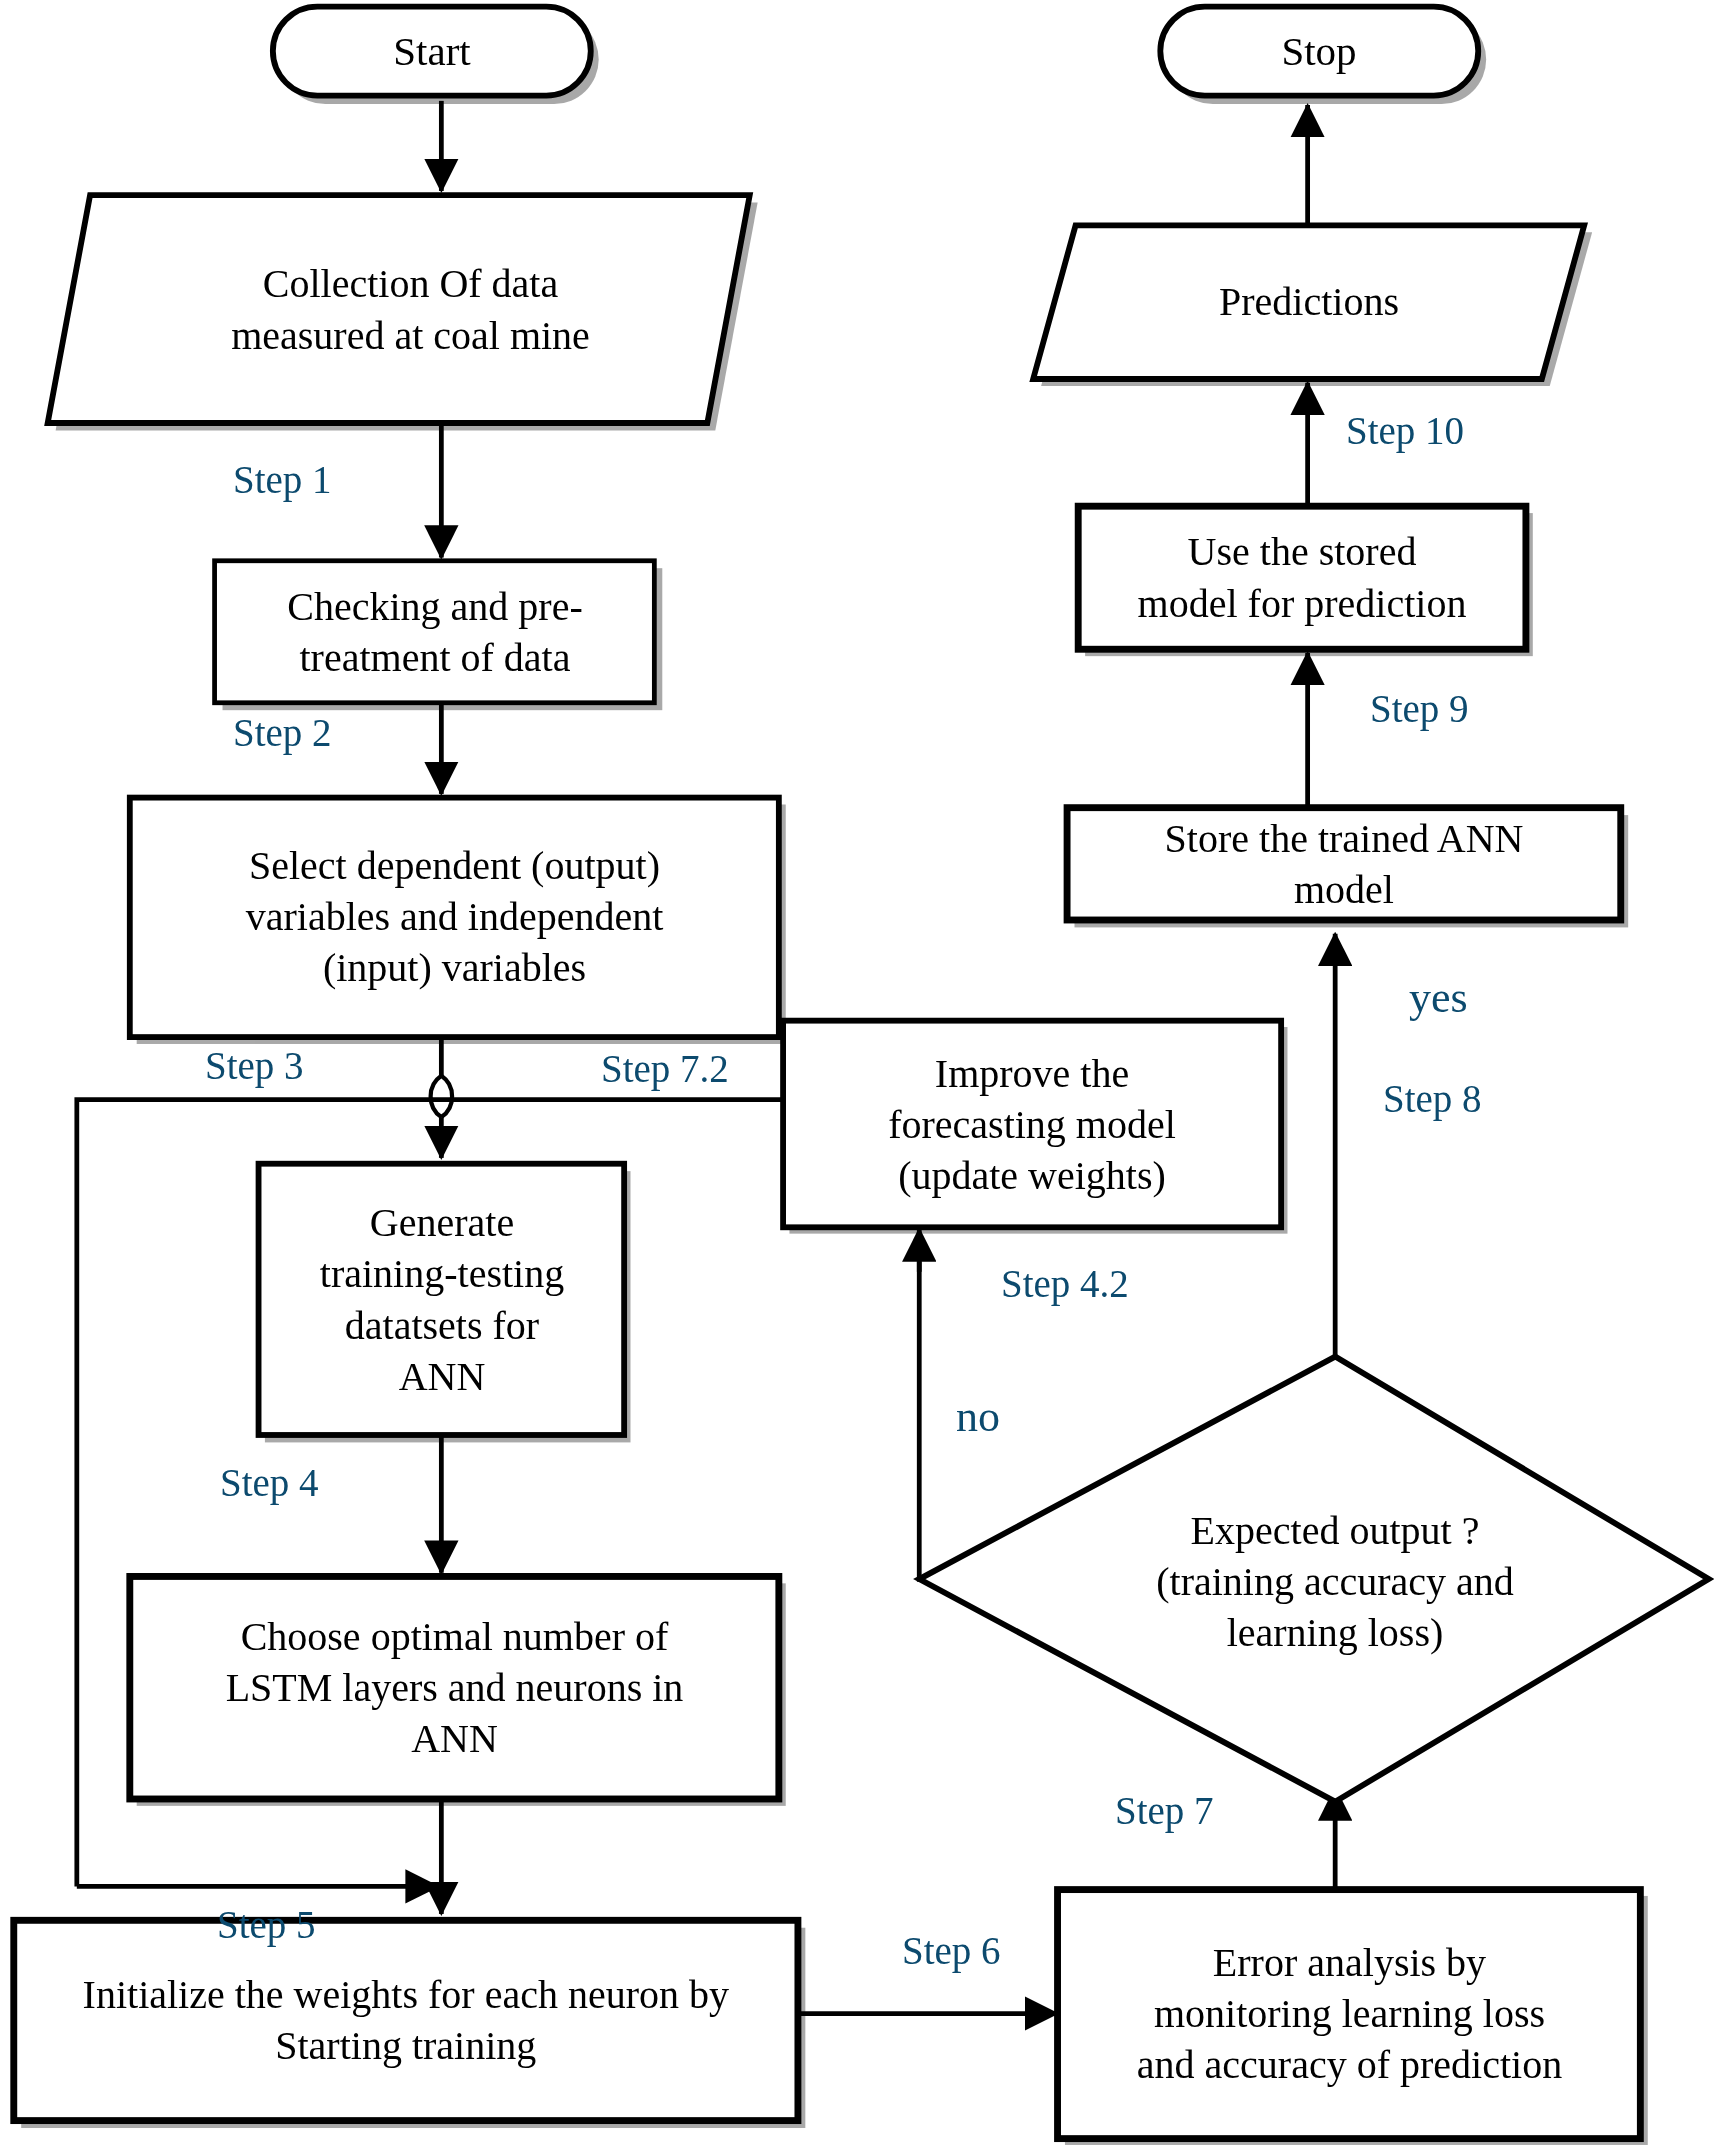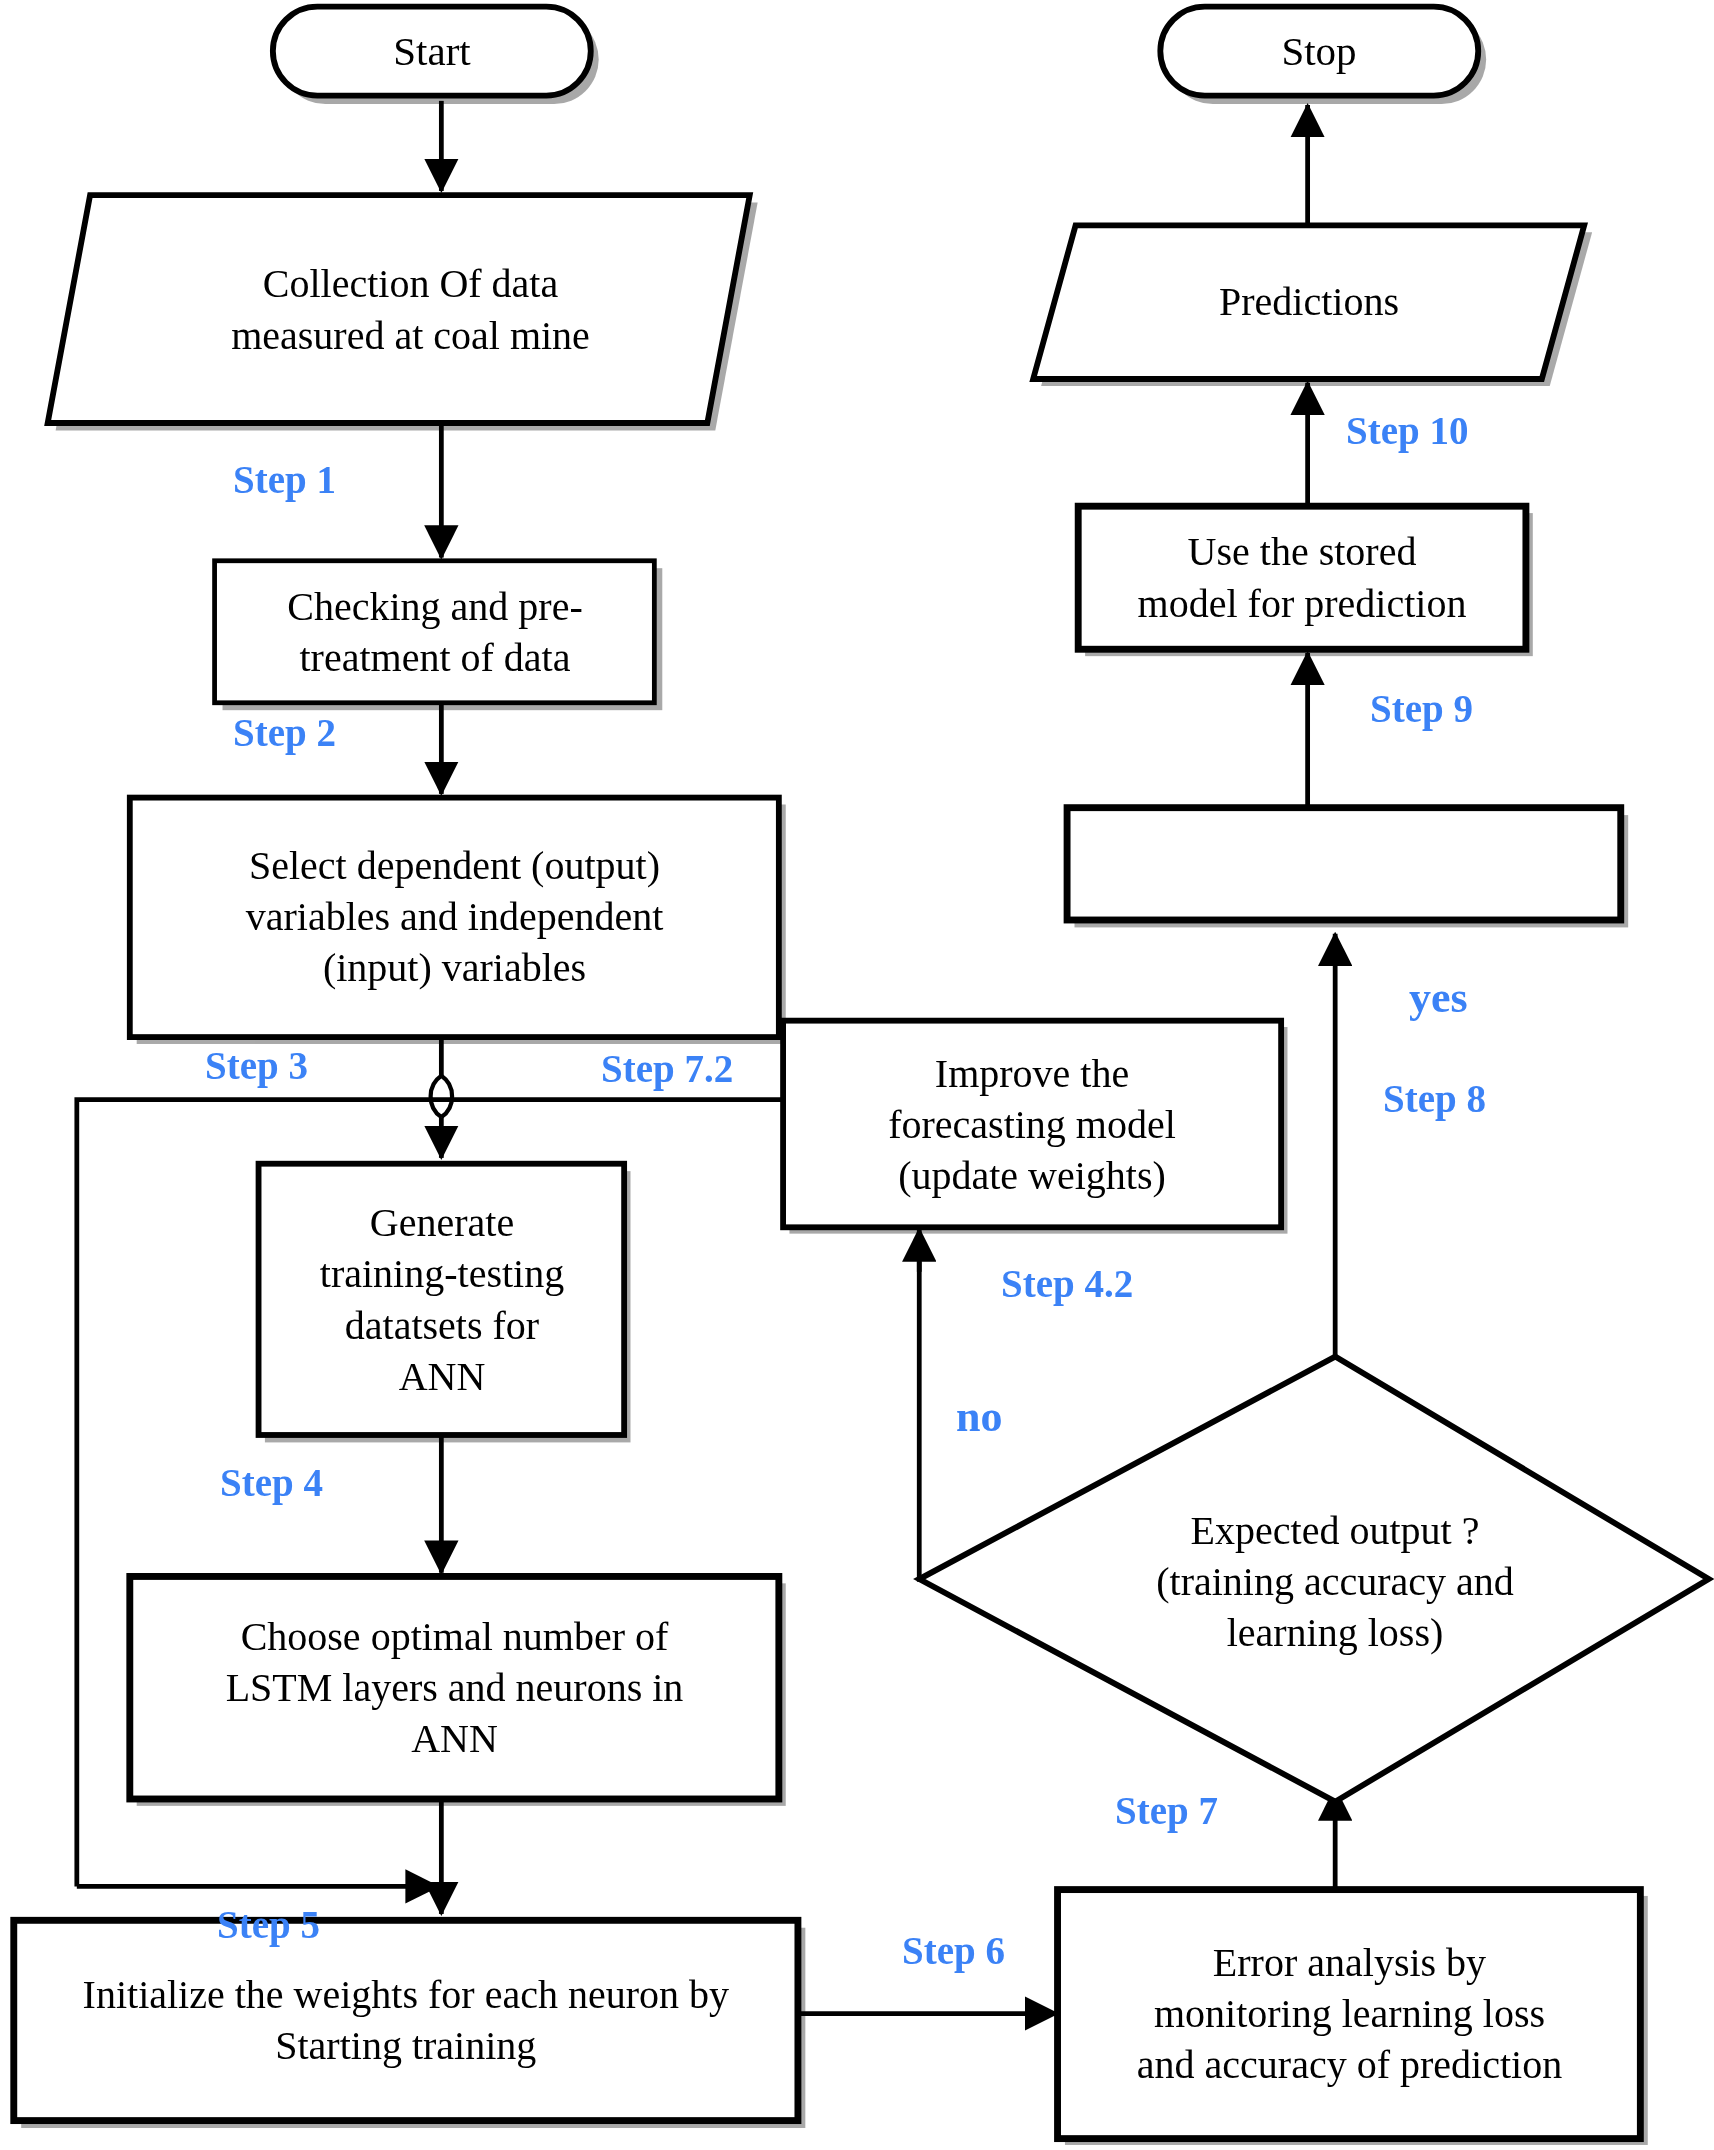--- a/index.html
+++ b/index.html
@@ -31,22 +31,22 @@
     justify-content: center;
     text-align: center;
     font-weight: normal;
     color: #000000;
     line-height: 1.28;
     pointer-events: none;
     white-space: pre-line;
   }
   .edge-label {
     position: absolute;
-    font-weight: bold;
-    color: #3b82f6;
+    font-weight: normal;
+    color: #0c4a6e;
     white-space: nowrap;
   }
   .fs-terminator { font-size: 41px; }
   .fs-node { font-size: 40px; }
   .fs-label { font-size: 39px; }
   .fs-yesno { font-size: 44px; }
 </style>
 </head>
 <body>
 
@@ -174,20 +174,22 @@
 and accuracy of prediction</div>
 
   <div class="node-text fs-node" style="left:1033px; top:1481px; width:604px; height:201px;">Expected output ?
 (training accuracy and
 learning loss)</div>
 
   <div class="node-text fs-node" style="left:783px; top:1021px; width:498px; height:207px;">Improve the
 forecasting model
 (update weights)</div>
 
+  <div class="node-text fs-node" style="left:1067px; top:808px; width:554px; height:112px;">Store the trained ANN
+model</div>
 
   <div class="node-text fs-node" style="left:1078px; top:506px; width:448px; height:143px;">Use the stored
 model for prediction</div>
 
   <div class="node-text fs-node" style="left:1060px; top:233px; width:498px; height:138px;">Predictions</div>
 
   <div class="node-text fs-terminator" style="left:1160px; top:6.4px; width:318px; height:89px;">Stop</div>
 
   <div class="edge-label fs-label" style="left:233px; top:457px;">Step 1</div>
 

